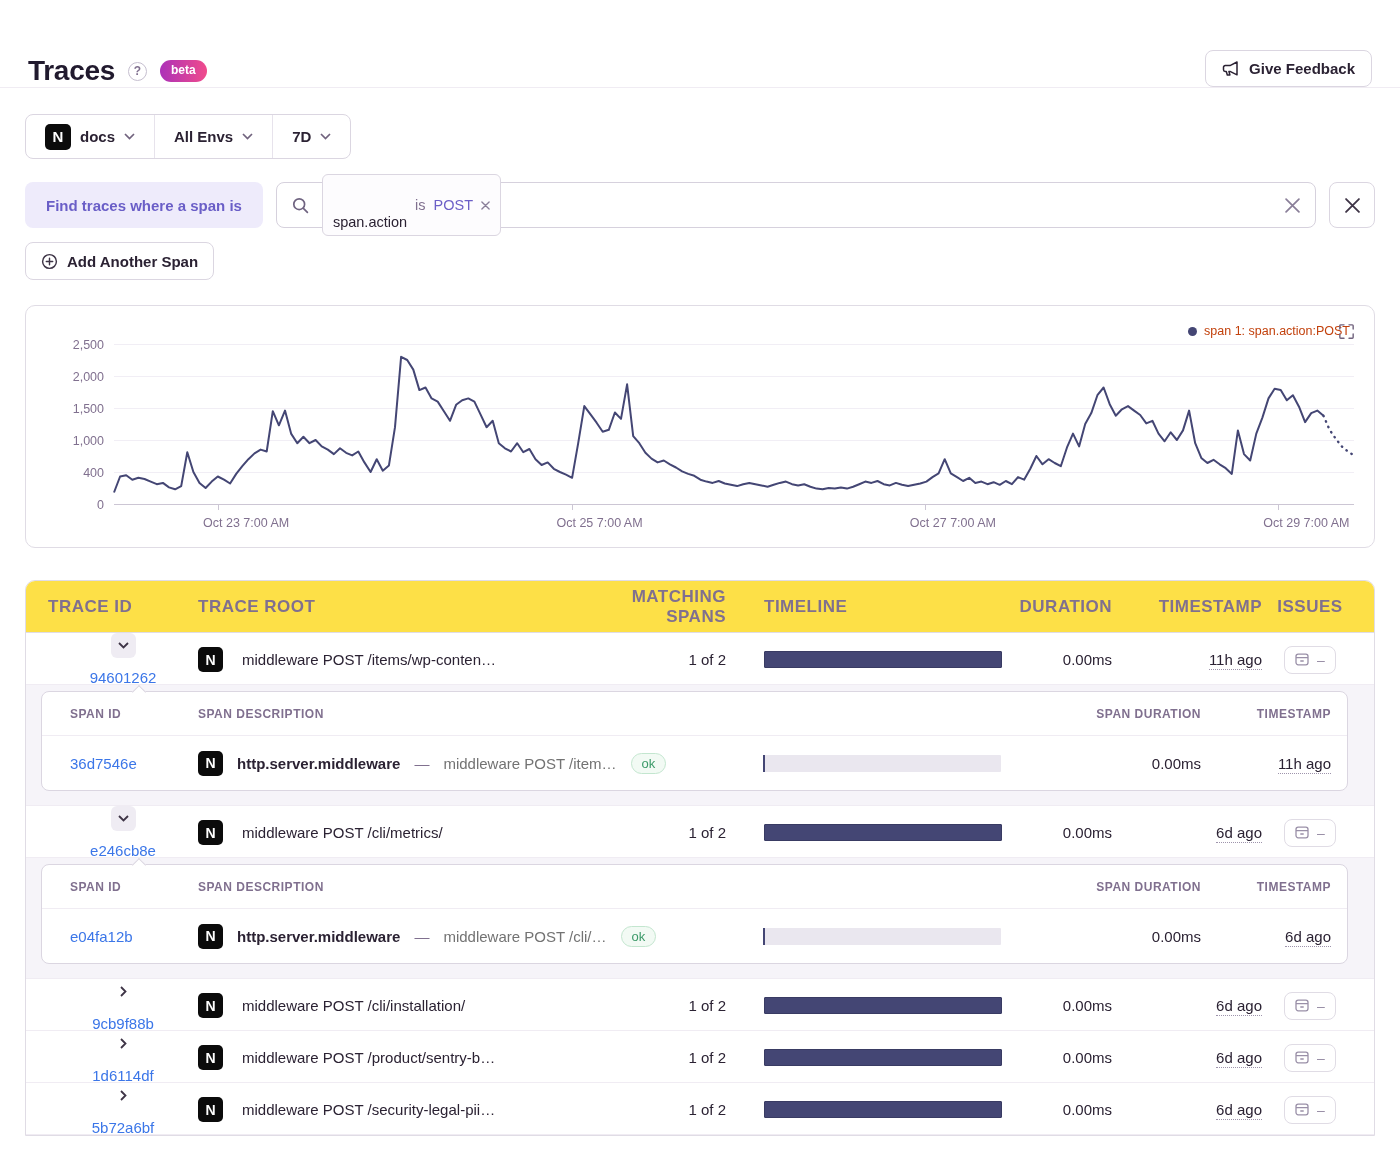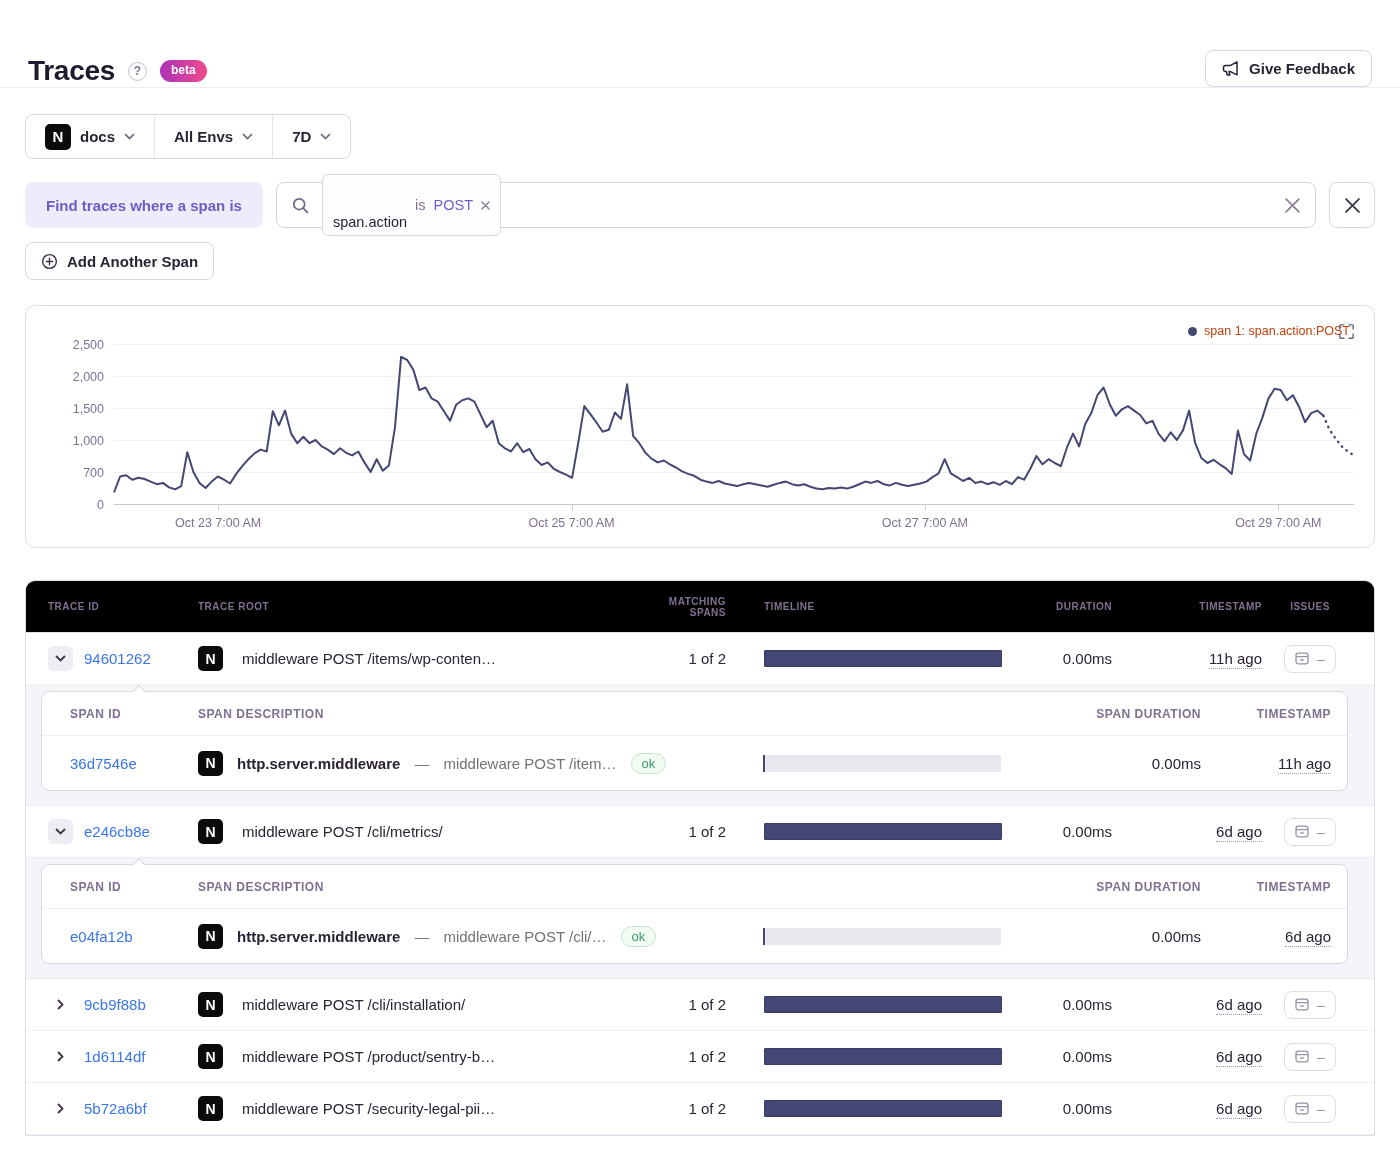--- a/index.html
+++ b/index.html
@@ -58,31 +58,31 @@
   .ylabels{width:58px;position:relative;height:161px;font-size:12.5px;color:#80708F;flex:none;}
   .ylabels span{position:absolute;right:0;transform:translateY(-50%);}
   .ylabels span:nth-child(1){top:1px} .ylabels span:nth-child(2){top:33px}
   .ylabels span:nth-child(3){top:65px} .ylabels span:nth-child(4){top:97px}
   .ylabels span:nth-child(5){top:129px} .ylabels span:nth-child(6){top:161px}
   .plot{flex:1;position:relative;height:161px;border-bottom:1px solid #CCC6D4;
     background:repeating-linear-gradient(to bottom,#F1EEF5 0,#F1EEF5 1px,transparent 1px,transparent 32px);}
   .plot svg{position:absolute;left:0;top:0;overflow:visible;}
   .x-axis{position:relative;height:30px;margin-left:68px;font-size:12.5px;color:#80708F;}
   .x-axis i{position:absolute;top:0;width:1px;height:5px;background:#CCC6D4;}
-  .x-axis span{position:absolute;top:11px;transform:translateX(-50%);white-space:nowrap;}
+  .x-axis span{position:absolute;top:11px;transform:translateX(-50%);white-space:nowrap;margin-left:28px;}
 
   
   .table{border:1px solid #E0DCE5;border-radius:10px 10px 0 0;overflow:hidden;background:#fff;}
   .thead,.trow{display:grid;grid-template-columns:150px minmax(0,1fr) 120px 252px 110px 150px 96px;
     align-items:center;padding:0 16px 0 22px;}
-  .thead{height:52px;background:#000000;border-bottom:1px solid #E0DCE5;font-size:10px;
+  .thead{height:52px;background:#fde047;border-bottom:1px solid #E0DCE5;font-size:17px;
     font-weight:700;letter-spacing:.5px;color:#80708F;}
   .trow{height:52px;border-bottom:1px solid #F0ECF3;font-size:15px;background:#fff;}
   .r{text-align:right;} .c-match{text-align:right;padding-right:24px;}
-  .c-id{display:flex;align-items:center;gap:11px;}
+  .c-id{display:flex;align-items:center;gap:11px;flex-direction:column;}
   .chev-btn{width:25px;height:25px;border-radius:6px;background:#EFECF3;border:0;display:flex;
     align-items:center;justify-content:center;cursor:pointer;flex:none;}
   .chev-plain{width:25px;height:25px;background:none;border:0;display:flex;align-items:center;
     justify-content:center;cursor:pointer;flex:none;}
   .link{color:#3B76E8;text-decoration:none;cursor:pointer;}
   .c-root{display:flex;align-items:center;gap:19px;white-space:nowrap;overflow:hidden;}
   .c-tl{padding-left:14px;}
   .bar{height:17px;background:#444674;border:1px solid #393B63;border-radius:1px;}
   .dotted{border-bottom:1px dotted #9E94AC;padding-bottom:1px;}
   .c-issues{display:flex;justify-content:center;}
@@ -196,21 +196,21 @@
     <div class="legend">
       <span class="dot" style="background: rgb(68, 70, 116);"></span>
       <span>span 1: span.action:POST</span>
     </div>
     <div class="chart">
       <div class="ylabels">
         <span>2,500</span>
         <span>2,000</span>
         <span>1,500</span>
         <span>1,000</span>
-        <span>700</span>
+        <span>400</span>
         <span>0</span>
       </div>
       <div class="plot">
         <svg width="1240" height="161" viewBox="0 0 1240 161">
           <polyline id="line-solid" fill="none" stroke="#444674" stroke-width="2" stroke-linejoin="round" points="0.0,148.5 6.1,132.5 12.2,131.2 18.3,135.7 24.4,133.8 30.5,135.0 36.7,137.6 42.8,140.2 48.9,138.9 55.0,143.4 61.1,145.3 67.2,142.1 73.3,108.2 79.4,128.0 85.5,138.9 91.6,144.0 97.7,137.6 103.8,132.5 110.0,135.7 116.1,139.5 122.2,129.9 128.3,122.2 134.4,115.2 140.5,109.4 146.6,105.6 152.7,107.5 158.8,67.2 164.9,81.3 171.0,66.6 177.1,89.6 183.3,99.2 189.4,92.8 195.5,99.2 201.6,96.0 207.7,102.4 213.8,105.6 219.9,110.1 226.0,104.3 232.1,108.8 238.2,111.4 244.3,107.5 250.4,118.4 256.6,128.0 262.7,115.2 268.8,126.7 274.9,121.6 281.0,83.2 287.1,12.8 293.2,16.0 299.3,25.6 305.4,46.1 311.5,43.5 317.6,54.4 323.7,57.6 329.9,67.2 336.0,76.8 342.1,60.8 348.2,56.3 354.3,54.4 360.4,57.6 366.5,70.4 372.6,83.2 378.7,76.8 384.8,99.2 390.9,104.3 397.0,107.5 403.2,99.2 409.3,108.2 415.4,105.0 421.5,115.2 427.6,121.0 433.7,118.4 439.8,124.8 445.9,128.0 452.0,130.6 458.1,133.8 464.2,99.2 470.3,62.1 476.5,70.4 482.6,78.7 488.7,87.7 494.8,85.8 500.9,68.5 507.0,74.9 513.1,40.3 519.2,92.2 525.3,99.2 531.4,108.8 537.5,114.6 543.6,118.4 549.8,116.5 555.9,120.3 562.0,123.5 568.1,127.4 574.2,129.9 580.3,131.8 586.4,135.7 592.5,137.6 598.6,138.9 604.7,137.0 610.8,139.5 616.9,140.8 623.1,142.1 629.2,140.2 635.3,138.9 641.4,140.2 647.5,141.4 653.6,142.7 659.7,140.8 665.8,138.9 671.9,137.6 678.0,140.2 684.1,141.4 690.2,140.2 696.4,142.7 702.5,144.6 708.6,145.3 714.7,144.0 720.8,144.6 726.9,143.4 733.0,144.6 739.1,142.7 745.2,140.2 751.3,137.6 757.4,138.9 763.5,137.0 769.7,140.2 775.8,141.4 781.9,138.9 788.0,140.8 794.1,142.1 800.2,140.8 806.3,139.5 812.4,137.6 818.5,133.1 824.6,129.3 830.7,115.2 836.8,129.3 843.0,133.1 849.1,137.0 855.2,133.8 861.3,138.9 867.4,137.6 873.5,140.2 879.6,138.2 885.7,140.8 891.8,137.0 897.9,140.2 904.0,133.1 910.1,135.7 916.3,124.8 922.4,112.0 928.5,120.3 934.6,115.2 940.7,119.0 946.8,122.2 952.9,103.7 959.0,89.6 965.1,102.4 971.2,80.0 977.3,69.1 983.4,51.2 989.6,43.5 995.7,60.2 1001.8,71.7 1007.9,65.3 1014.0,62.1 1020.1,66.6 1026.2,71.0 1032.3,79.4 1038.4,76.8 1044.5,89.6 1050.6,97.3 1056.7,88.3 1062.9,96.0 1069.0,86.4 1075.1,66.6 1081.2,99.2 1087.3,113.9 1093.4,119.0 1099.5,115.8 1105.6,120.3 1111.7,124.2 1117.8,129.9 1123.9,86.4 1130.0,110.1 1136.2,116.5 1142.3,89.6 1148.4,73.6 1154.5,54.4 1160.6,44.8 1166.7,46.1 1172.8,56.3 1178.9,51.2 1185.0,62.7 1191.1,78.1 1197.2,69.1 1203.3,66.6 1209.5,71.7"></polyline>
           <polyline id="line-dashed" fill="none" stroke="#444674" stroke-width="2.4" stroke-linecap="round" stroke-dasharray="0.5 5.5" points="1209.5,71.7 1215.6,85.8 1221.7,94.7 1227.8,102.4 1233.9,107.5 1240.0,111.4"></polyline>
         </svg>
       </div>
     </div>
     <div class="x-axis">

